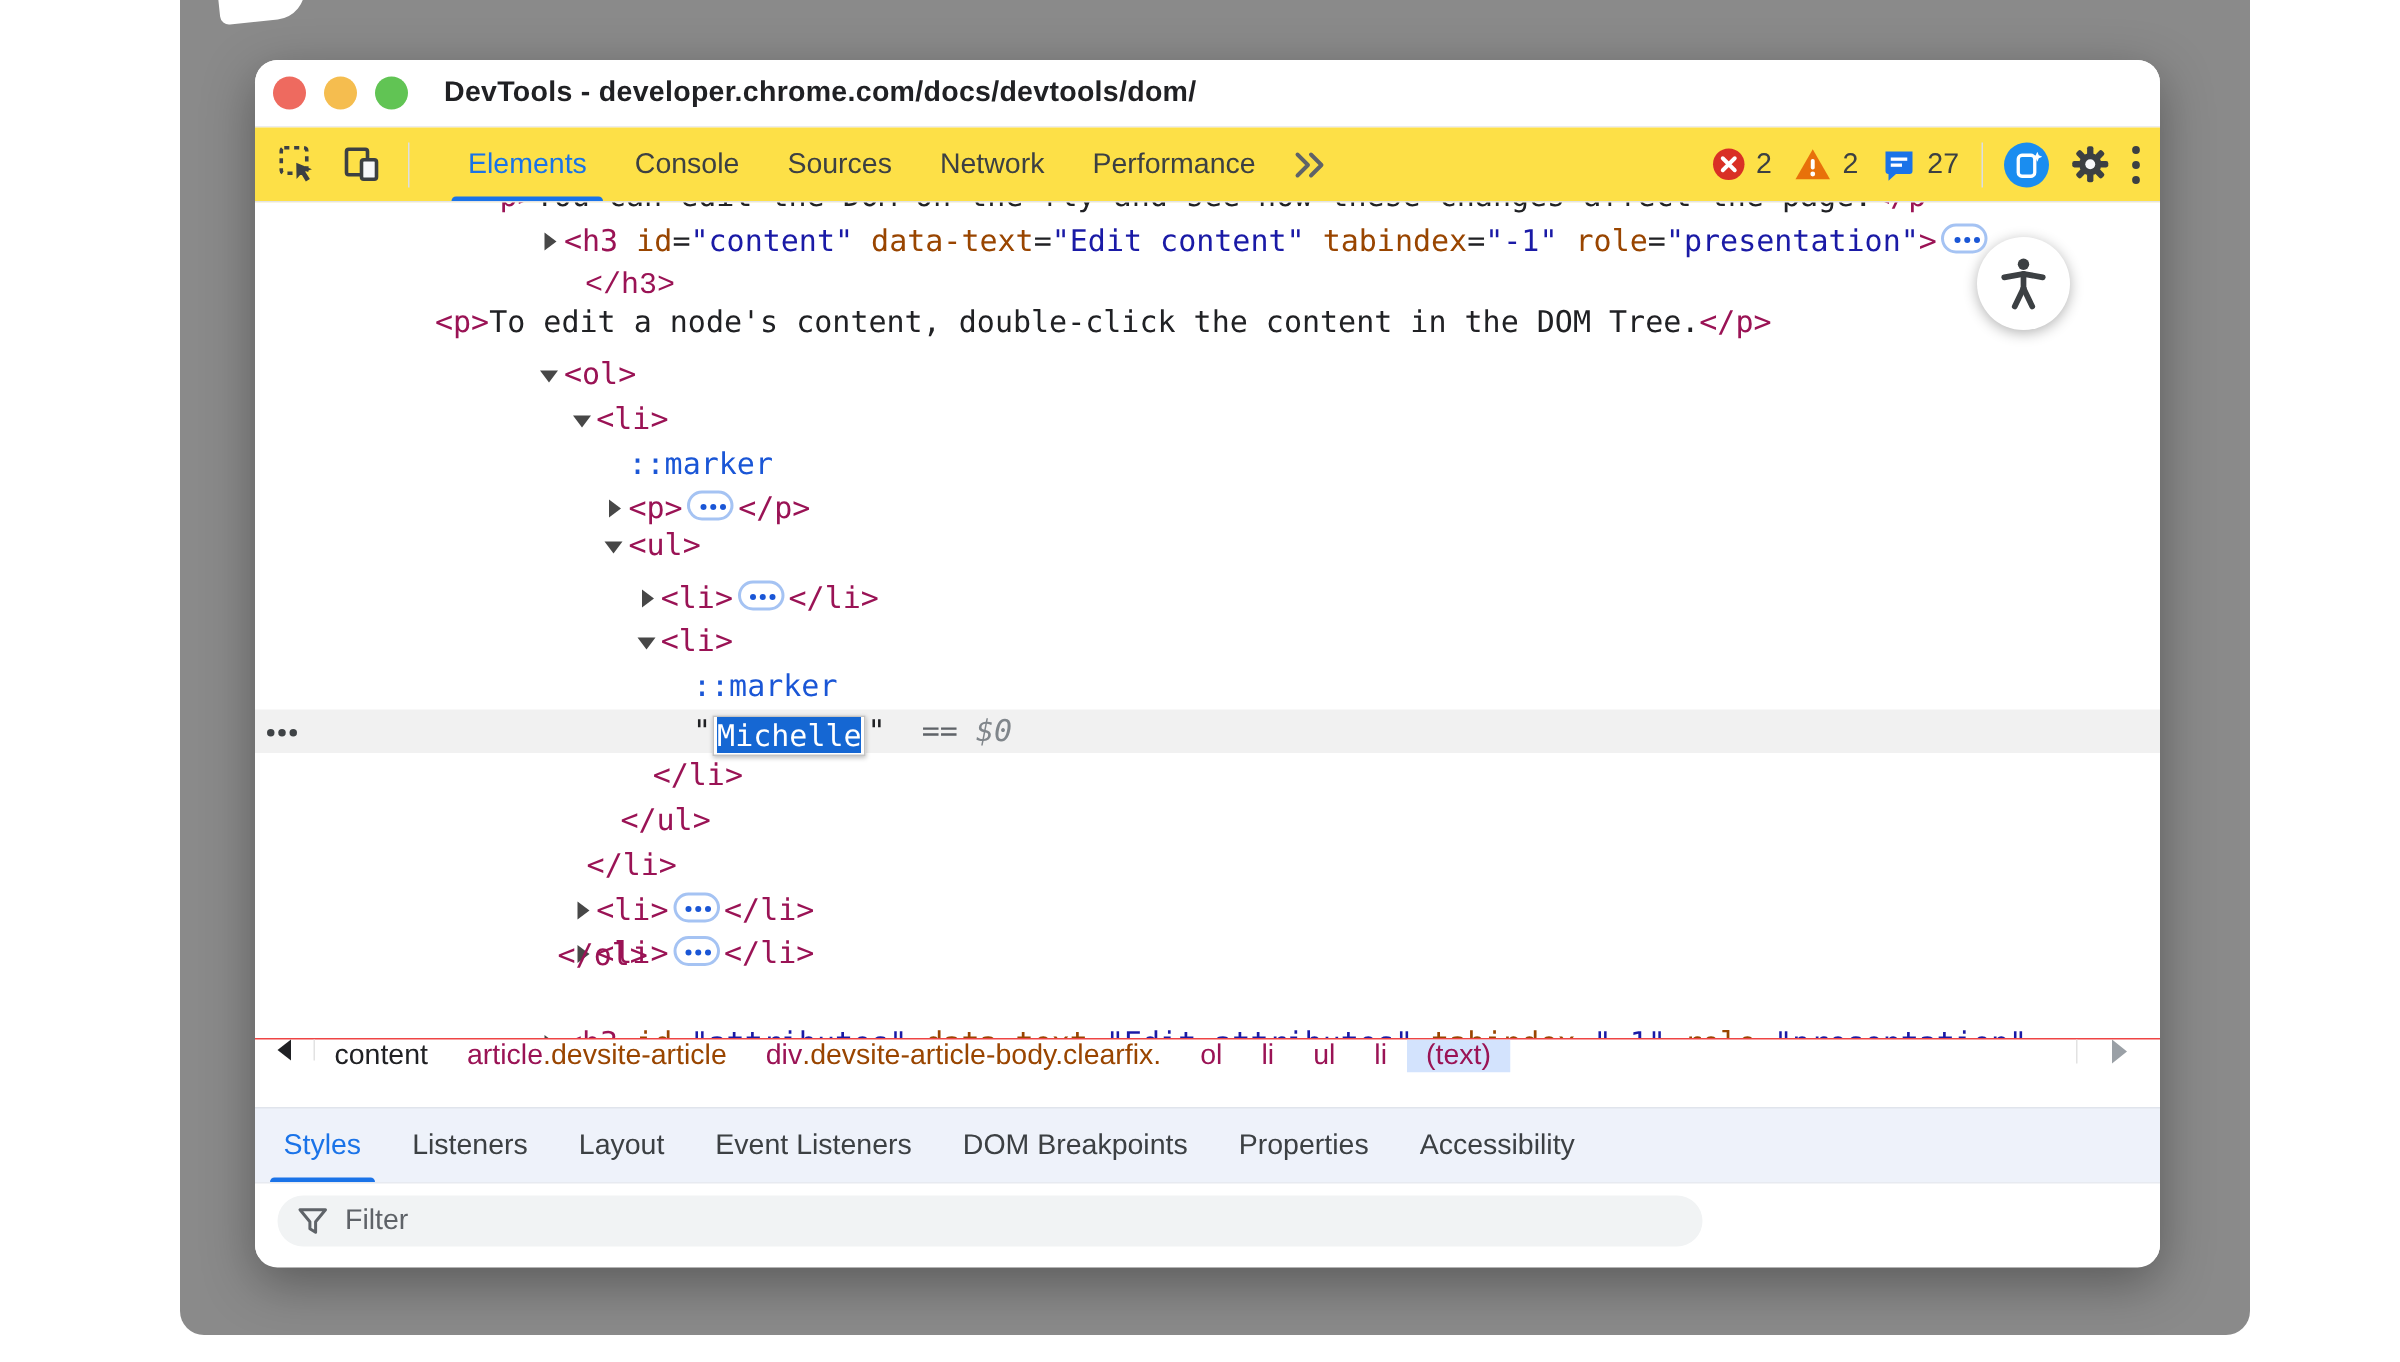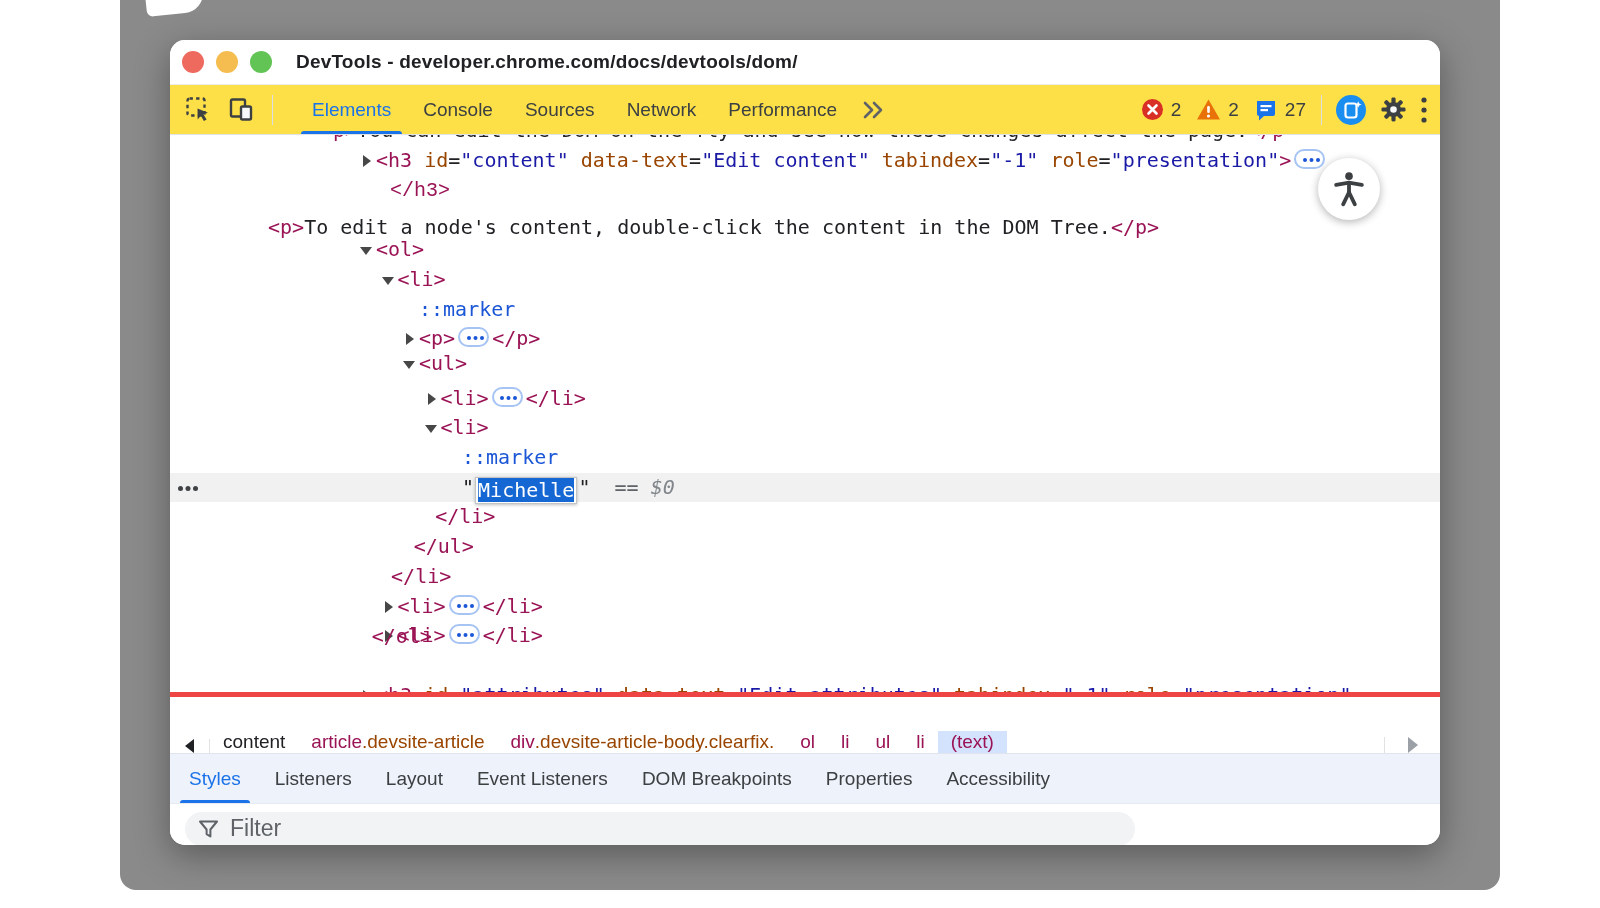--- a/index.html
+++ b/index.html
@@ -55,21 +55,21 @@
   .badge-ellipsis::before{content:"";position:absolute;left:6.5px;top:7px;width:4px;height:4px;border-radius:50%;
     background:var(--pseudo);box-shadow:6.5px 0 0 var(--pseudo),13px 0 0 var(--pseudo);}
   .gutter-dots{position:absolute;left:8px;top:13px;width:5px;height:5px;border-radius:50%;background:#3f4346;
     box-shadow:7.5px 0 0 #3f4346,15px 0 0 #3f4346;}
   .editbox{display:inline-block;background:#fff;border:1px solid #c4c4c4;box-shadow:0 1px 3px rgba(0,0,0,.25);
     padding:0 2px;margin:0 1px;line-height:25px;vertical-align:-3px;}
   .editsel{background:var(--sel);color:#fff;}
   .a11y-btn{position:absolute;left:1148px;top:23px;width:62px;height:62px;border-radius:50%;background:#fff;
     box-shadow:0 2px 9px rgba(0,0,0,.3);display:flex;align-items:center;justify-content:center;}
   
-  .crumbs{height:61px;border-top:5px solid #ef4444;background:#fff;display:flex;align-items:flex-end;
+  .crumbs{height:46px;border-top:1px solid #ef4444;background:#fff;display:flex;align-items:flex-start;
     font-size:19px;}
   .crumb-nav{width:40px;display:flex;align-items:center;justify-content:center;border-right:1px solid #e2e2e2;}
   .crumb-nav.right{margin-left:auto;width:56px;border-right:none;border-left:1px solid #e2e2e2;}
   .tri-left{width:0;height:0;border-top:7px solid transparent;border-bottom:7px solid transparent;
     border-right:9px solid #202124;}
   .tri-right{width:0;height:0;border-top:8px solid transparent;border-bottom:8px solid transparent;
     border-left:10px solid #9aa0a6;}
   .crumb-list{display:flex;align-items:stretch;overflow:hidden;}
   .crumb{display:flex;align-items:center;padding:0 13px;white-space:nowrap;}
   .crumb.selected{background:var(--crumbsel);}
@@ -78,21 +78,21 @@
   .side-tabs{height:50px;background:#eef2fa;border-top:1px solid #e0e4ec;display:flex;align-items:stretch;
     padding-left:2px;font-size:19px;}
   .stab{position:relative;display:flex;align-items:center;padding:2px 17px;color:var(--ink2);text-align:right;}
   .stab.active{color:var(--accent);}
   .stab.active::after{content:"";position:absolute;left:8px;right:8px;bottom:0;height:3px;
     background:var(--accent);border-radius:3px 3px 0 0;}
   
   .filter-row{height:50px;border-top:1px solid #e7eaf0;background:#fff;display:flex;align-items:center;
     padding:0 15px;}
   .filter-input{width:950px;height:34px;background:#f1f3f4;border-radius:17px;display:flex;align-items:center;
-    padding:0 13px;gap:11px;color:var(--ink3);font-size:23px;}
+    padding:0 13px;gap:11px;color:var(--ink3);font-size:19px;}
   .fr-right{display:flex;align-items:center;gap:19px;margin-left:auto;font-size:18px;color:var(--ink2);}
   .plus-wrap{position:relative;width:26px;height:26px;}
   .plus-wrap::after{content:"";position:absolute;right:-4px;bottom:-2px;border-left:8px solid transparent;
     border-bottom:8px solid var(--ink2);}
 </style>
 </head>
 <body>
 
 <div class="stage">
   <div class="backdrop"></div>
@@ -204,21 +204,21 @@
             <path d="M3.2 10.2 L12 8.6 L20.8 10.2"></path>
             <path d="M12 8.6 L12 15.2"></path>
             <path d="M12 15.2 L8 23.5"></path>
             <path d="M12 15.2 L16 23.5"></path>
           </g>
         </svg>
       </div>
     <div class="tree-row" style="top: -18.7px; padding-left: 147px;"><span class="spacer"></span><span class="tok-tag">p&gt;</span><span class="tok-plain">You can edit the DOM on the fly and see how these changes affect the page.</span><span class="tok-tag">&lt;/p</span></div>
         <div class="tree-row" style="top: 11px; padding-left: 190px;"><span class="arr right"></span><span class="tok-tag">&lt;h3</span><span class="tok-plain"> </span><span class="tok-attr">id</span><span class="tok-plain">=</span><span class="tok-val">"content"</span><span class="tok-plain"> </span><span class="tok-attr">data-text</span><span class="tok-plain">=</span><span class="tok-val">"Edit content"</span><span class="tok-plain"> </span><span class="tok-attr">tabindex</span><span class="tok-plain">=</span><span class="tok-val">"-1"</span><span class="tok-plain"> </span><span class="tok-attr">role</span><span class="tok-plain">=</span><span class="tok-val">"presentation"</span><span class="tok-tag">&gt;</span><span class="badge-ellipsis"></span></div>
         <div class="tree-row" style="top: 40.7px; padding-left: 203.975px; font-family: Liberation Mono, monospace;"><span class="spacer"></span><span class="tok-tag">&lt;/h3&gt;</span></div>
-        <div class="tree-row" style="top: 78px; padding-left: 82px;"><span class="spacer"></span><span class="tok-tag">&lt;p&gt;</span><span class="tok-plain">To edit a node's content, double-click the content in the DOM Tree.</span><span class="tok-tag">&lt;/p&gt;</span></div>
+        <div class="tree-row" style="top: 65px; padding-left: 104px;"><span class="spacer"></span><span class="tok-tag">&lt;p&gt;</span><span class="tok-plain">To edit a node's content, double-click the content in the DOM Tree.</span><span class="tok-tag">&lt;/p&gt;</span></div>
         <div class="tree-row" style="top: 100.1px; padding-left: 190px;"><span class="arr down"></span><span class="tok-tag">&lt;ol&gt;</span></div>
         <div class="tree-row" style="top: 129.8px; padding-left: 211.5px;"><span class="arr down"></span><span class="tok-tag">&lt;li&gt;</span></div>
         <div class="tree-row" style="top: 159.5px; padding-left: 233px;"><span class="spacer"></span><span class="tok-pseudo">::marker</span></div>
         <div class="tree-row" style="top: 189.2px; padding-left: 233px;"><span class="arr right"></span><span class="tok-tag">&lt;p&gt;</span><span class="badge-ellipsis"></span><span class="tok-tag">&lt;/p&gt;</span></div>
         <div class="tree-row" style="top: 214px; padding-left: 233px;"><span class="arr down"></span><span class="tok-tag">&lt;ul&gt;</span></div>
         <div class="tree-row" style="top: 248.6px; padding-left: 254.5px;"><span class="arr right"></span><span class="tok-tag">&lt;li&gt;</span><span class="badge-ellipsis"></span><span class="tok-tag">&lt;/li&gt;</span></div>
         <div class="tree-row" style="top: 278.3px; padding-left: 254.5px;"><span class="arr down"></span><span class="tok-tag">&lt;li&gt;</span></div>
         <div class="tree-row" style="top: 308px; padding-left: 276px;"><span class="spacer"></span><span class="tok-pseudo">::marker</span></div>
         <div class="tree-row hl" style="top: 337.7px; padding-left: 276px;"><span class="gutter-dots"></span><span class="spacer"></span><span class="tok-plain">"</span><span class="editbox"><span class="editsel">Michelle</span></span><span class="tok-plain">"  </span><span class="tok-eqeq">==</span><span class="tok-plain"> </span><span class="tok-dollar">$0</span></div>
         <div class="tree-row" style="top: 367.4px; padding-left: 249.125px;"><span class="spacer"></span><span class="tok-tag">&lt;/li&gt;</span></div>

